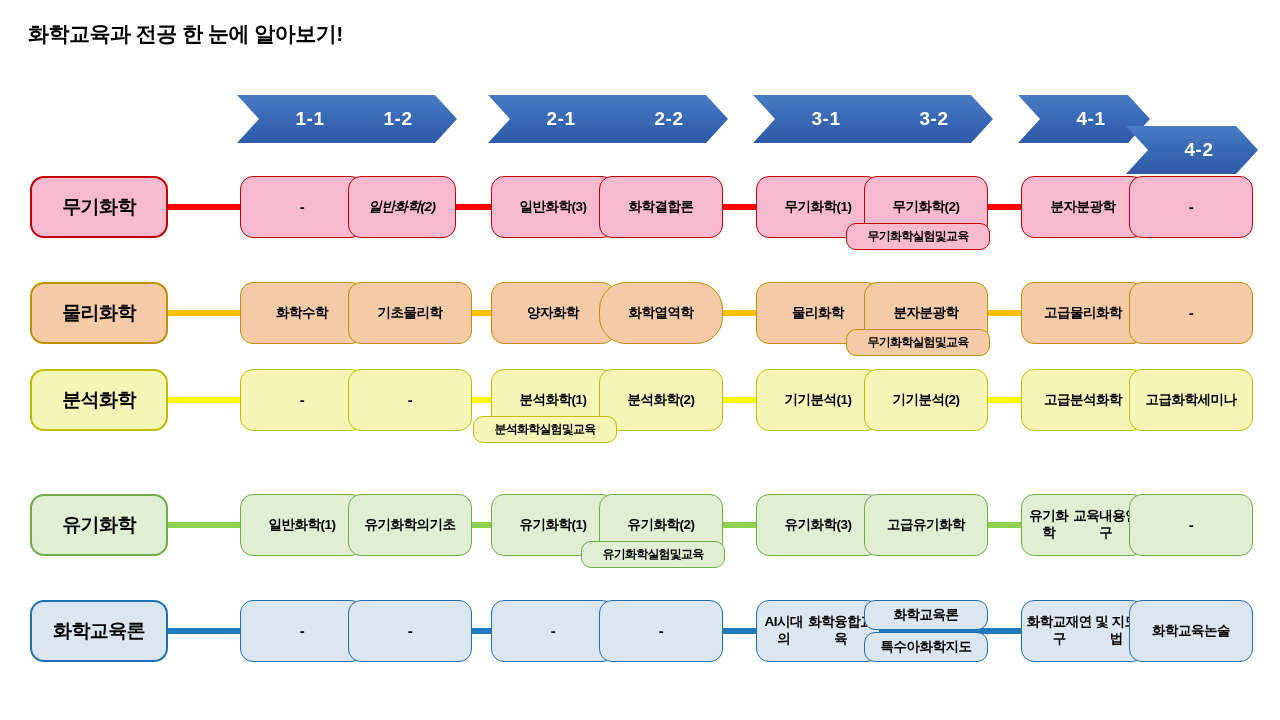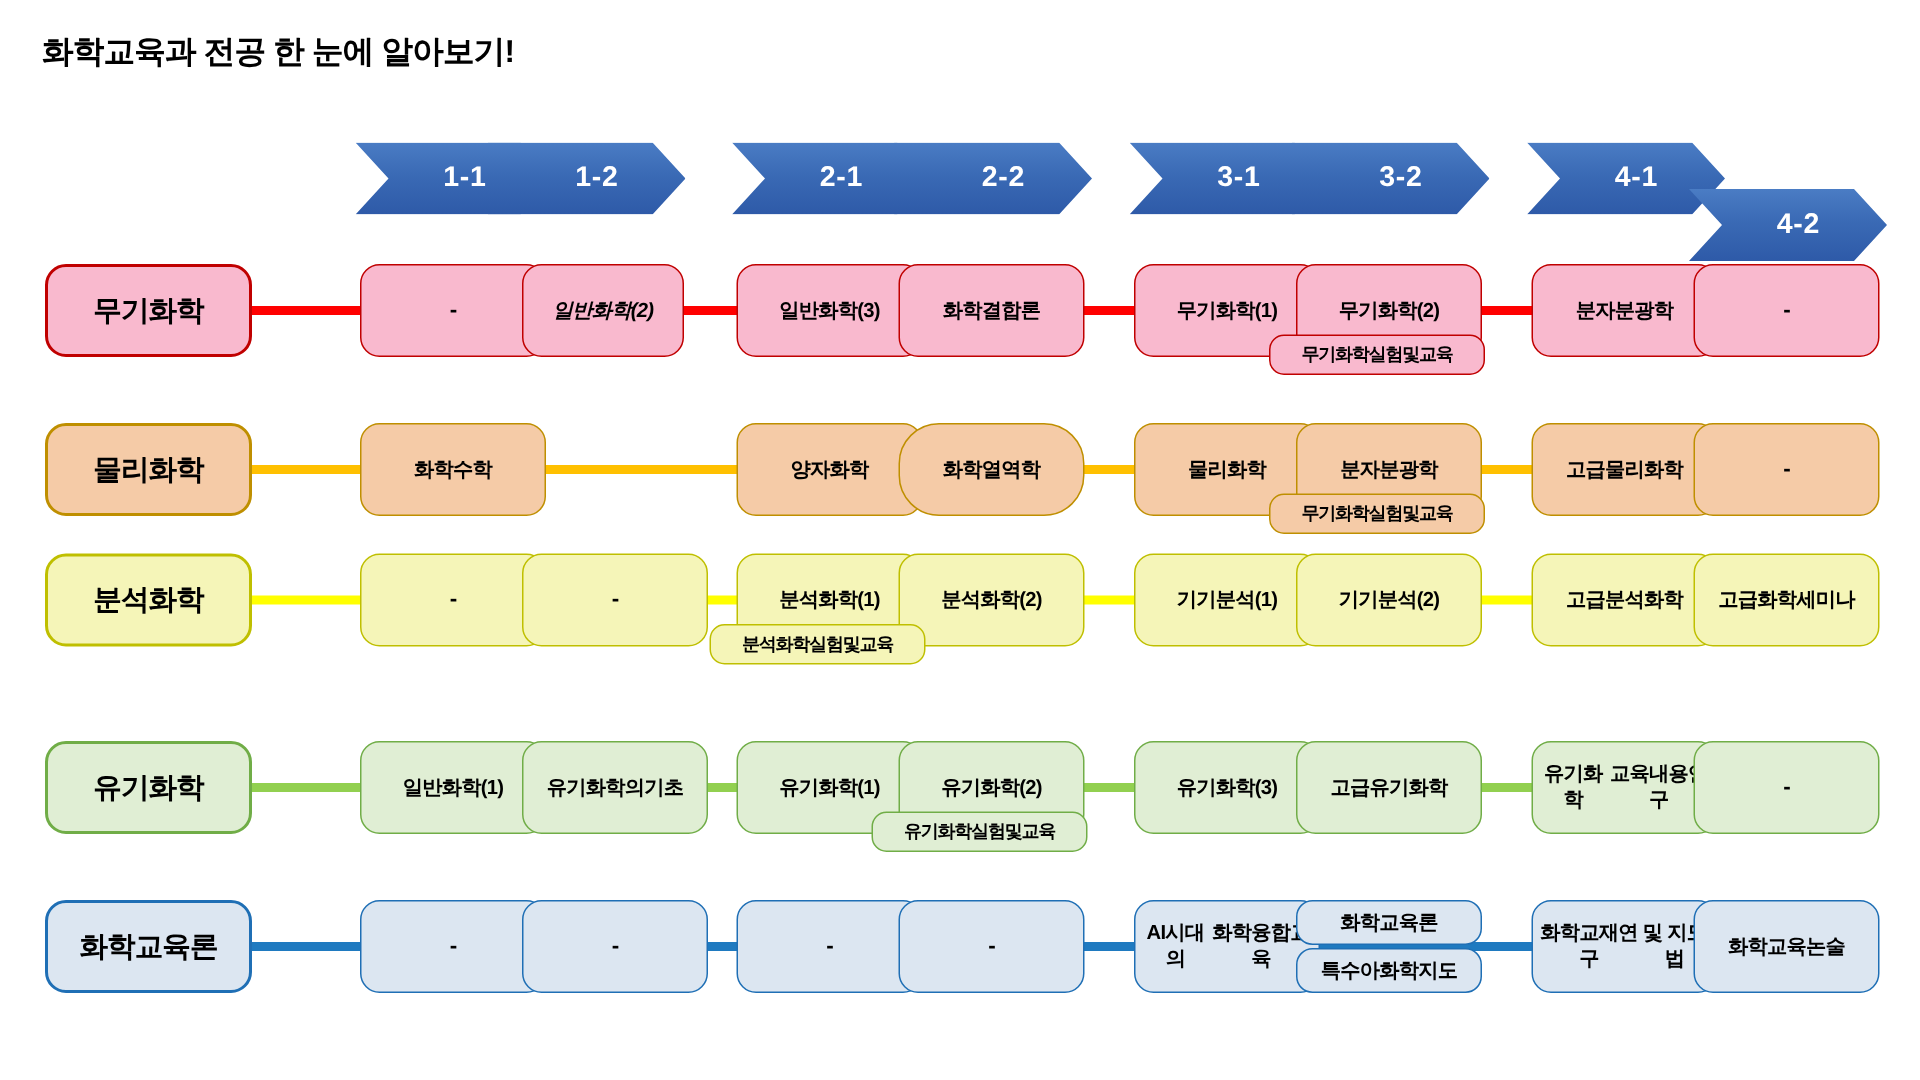--- a/index.html
+++ b/index.html
@@ -164,20 +164,21 @@
       <div class="cell" style="left: 756px; width: 124px; top: 0px; background: rgb(249, 185, 206); border-color: rgb(192, 0, 0);">무기화학(1)</div>
       <div class="cell" style="left: 864px; width: 124px; top: 0px; background: rgb(249, 185, 206); border-color: rgb(192, 0, 0);">무기화학(2)</div>
       <div class="subcell" style="left: 846px; width: 144px; top: 47px; background: rgb(249, 185, 206); border-color: rgb(192, 0, 0);">무기화학실험및교육</div>
       <div class="cell" style="left: 1021px; width: 124px; top: 0px; background: rgb(249, 185, 206); border-color: rgb(192, 0, 0);">분자분광학</div>
       <div class="cell empty" style="left: 1129px; width: 124px; top: 0px; background: rgb(249, 185, 206); border-color: rgb(192, 0, 0);">-</div>
     </div>
     <div class="track-row" style="top: 282px; height: 90px;">
       <div class="connector" style="left: 160px; width: 1090px; top: 28px; background: rgb(255, 192, 0);"></div>
       <div class="cat-label" style="background: rgb(245, 203, 167); border-color: rgb(191, 143, 0);">물리화학</div>
       <div class="cell" style="left: 240px; width: 124px; top: 0px; background: rgb(245, 203, 167); border-color: rgb(191, 143, 0);">화학수학</div>
+      <div class="cell" style="left: 348px; width: 124px; top: 0px; background: rgb(245, 203, 167); border-color: rgb(191, 143, 0);">기초물리학</div>
       <div class="cell" style="left: 491px; width: 124px; top: 0px; background: rgb(245, 203, 167); border-color: rgb(191, 143, 0);">양자화학</div>
       <div class="cell" style="left: 599px; width: 124px; top: 0px; background: rgb(245, 203, 167); border-color: rgb(191, 143, 0); border-radius: 27px;">화학열역학</div>
       <div class="cell" style="left: 756px; width: 124px; top: 0px; background: rgb(245, 203, 167); border-color: rgb(191, 143, 0);">물리화학</div>
       <div class="cell" style="left: 864px; width: 124px; top: 0px; background: rgb(245, 203, 167); border-color: rgb(191, 143, 0);">분자분광학</div>
       <div class="subcell" style="left: 846px; width: 144px; top: 47px; background: rgb(245, 203, 167); border-color: rgb(191, 143, 0);">무기화학실험및교육</div>
       <div class="cell" style="left: 1021px; width: 124px; top: 0px; background: rgb(245, 203, 167); border-color: rgb(191, 143, 0);">고급물리화학</div>
       <div class="cell empty" style="left: 1129px; width: 124px; top: 0px; background: rgb(245, 203, 167); border-color: rgb(191, 143, 0);">-</div>
     </div>
     <div class="track-row" style="top: 369px; height: 90px; padding-left: 36px;">
       <div class="connector" style="left: 160px; width: 1090px; top: 28px; background: rgb(255, 255, 0);"></div>

